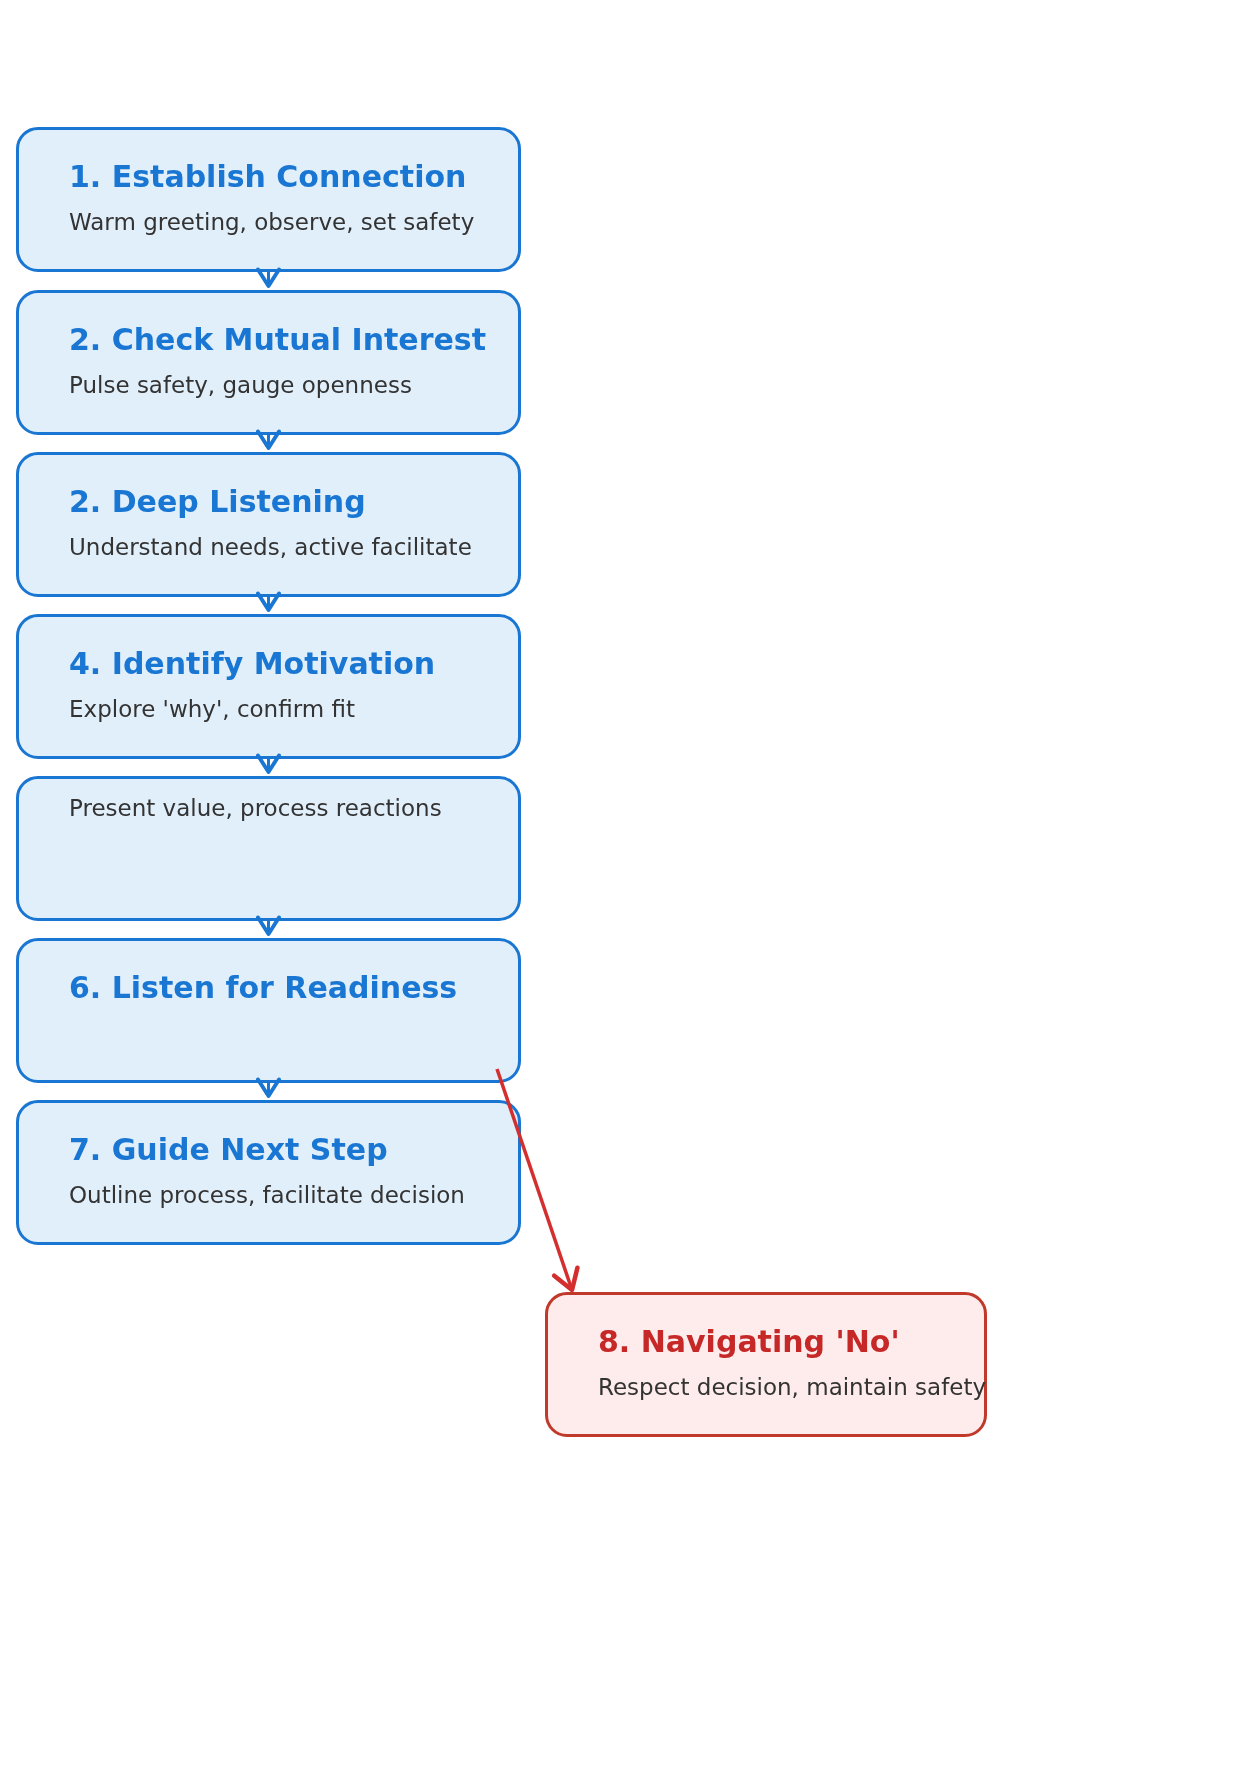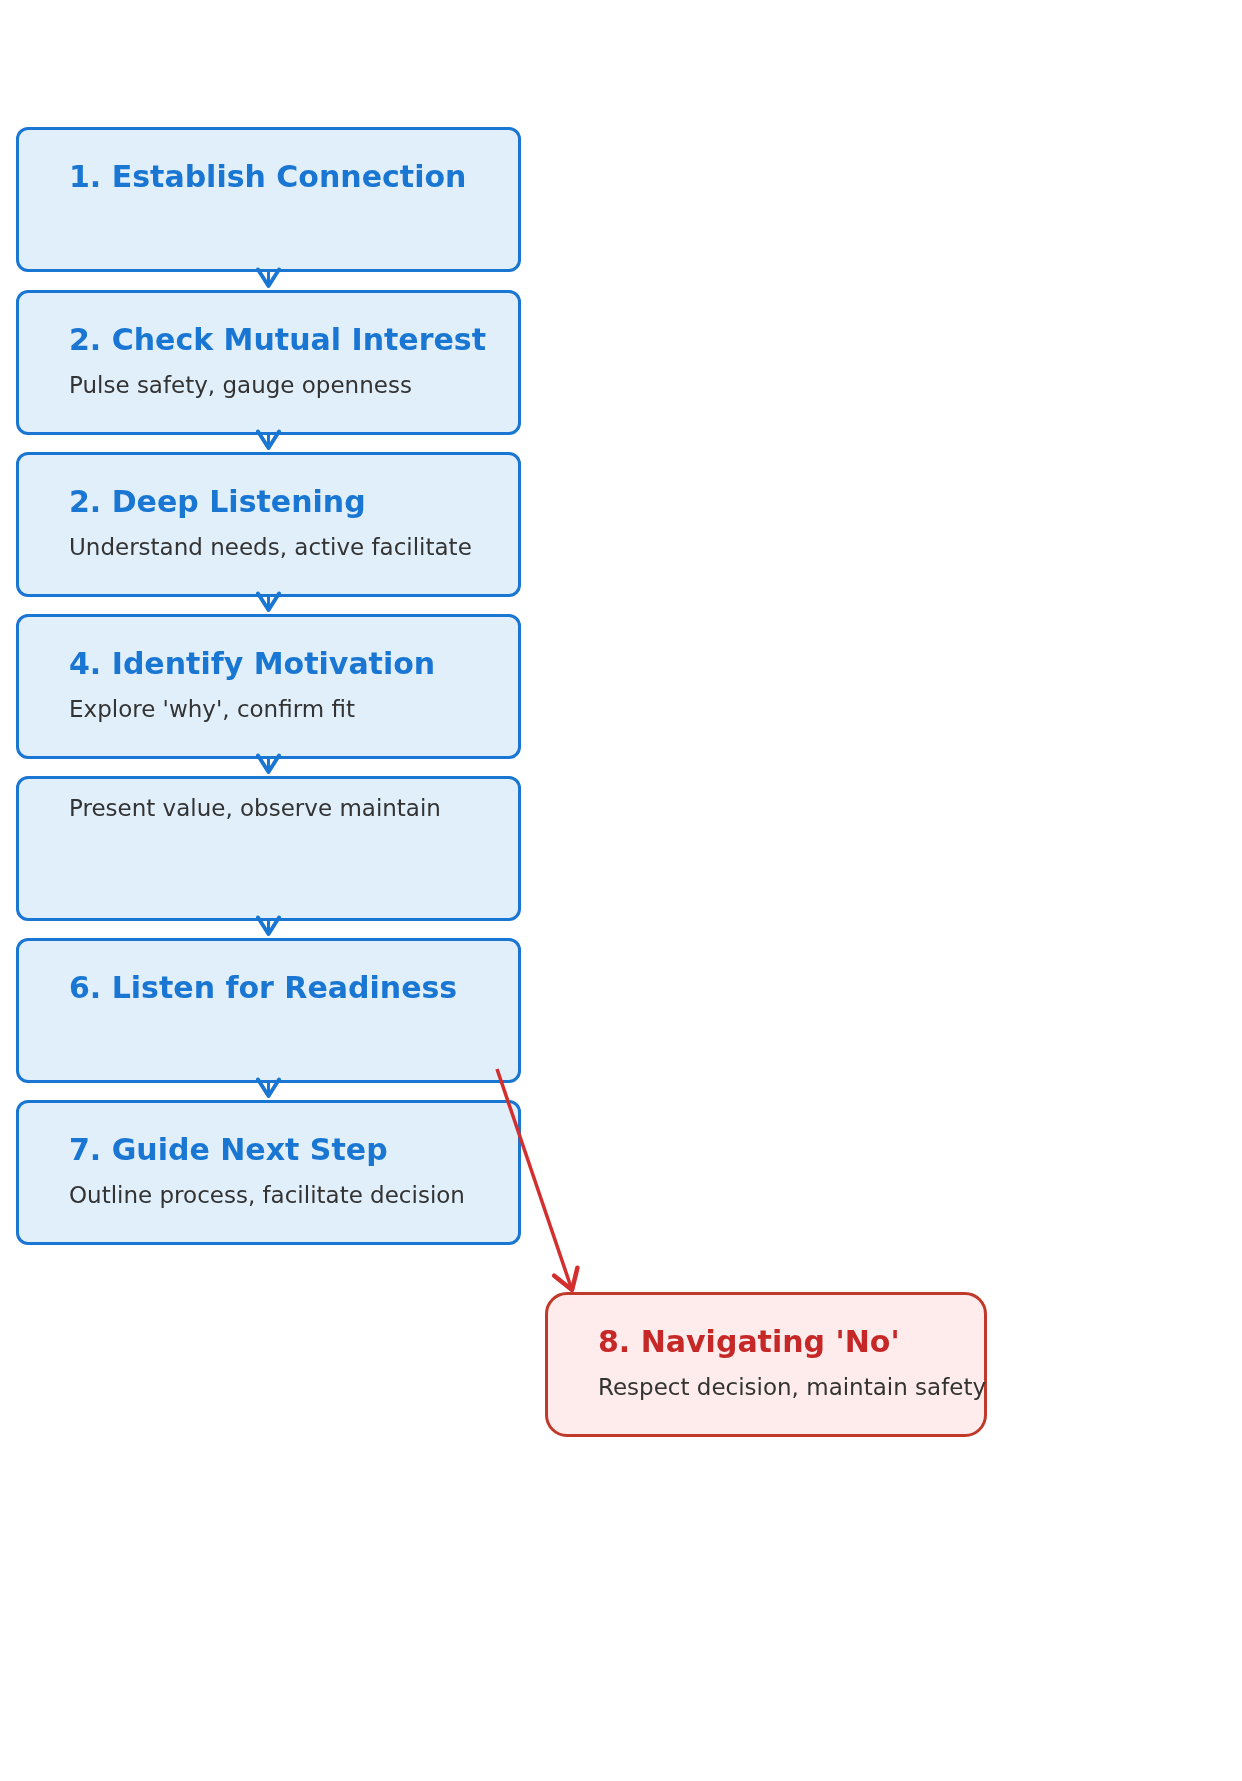--- a/index.html
+++ b/index.html
@@ -15,21 +15,21 @@
     overflow: hidden;
   }
   .flow-step {
     position: absolute;
     left: 16px;
     width: 505px;
     height: 145px;
     box-sizing: border-box;
     background: #e1effb;
     border: 3px solid #1976d2;
-    border-radius: 12px;
+    border-radius: 22px;
   }
   .step-title {
     margin: 30px 0 0 50px;
     font-size: 30px;
     font-weight: bold;
     color: #1976d2;
     line-height: 1.1;
     white-space: nowrap;
   }
   .step-subtitle {
@@ -62,39 +62,40 @@
     pointer-events: none;
   }
 </style>
 </head>
 <body>
 
 <div>
 
   <div class="flow-step" style="top:127px">
     <div class="step-title">1. Establish Connection</div>
+    <div class="step-subtitle">Warm greeting, observe, set safety</div>
   </div>
 
   <div class="flow-step" style="top:290px">
     <div class="step-title">2. Check Mutual Interest</div>
     <div class="step-subtitle">Pulse safety, gauge openness</div>
   </div>
 
   <div class="flow-step" style="top:452px">
     <div class="step-title">2. Deep Listening</div>
     <div class="step-subtitle">Understand needs, active facilitate</div>
   </div>
 
   <div class="flow-step" style="top:614px">
     <div class="step-title">4. Identify Motivation</div>
     <div class="step-subtitle">Explore 'why', confirm fit</div>
   </div>
 
   <div class="flow-step" style="top:776px">
-    <div class="step-subtitle">Present value, observe maintain</div>
+    <div class="step-subtitle">Present value, process reactions</div>
   </div>
 
   <div class="flow-step" style="top:938px">
     <div class="step-title">6. Listen for Readiness</div>
   </div>
 
   <div class="flow-step" style="top:1100px">
     <div class="step-title">7. Guide Next Step</div>
     <div class="step-subtitle">Outline process, facilitate decision</div>
   </div>

